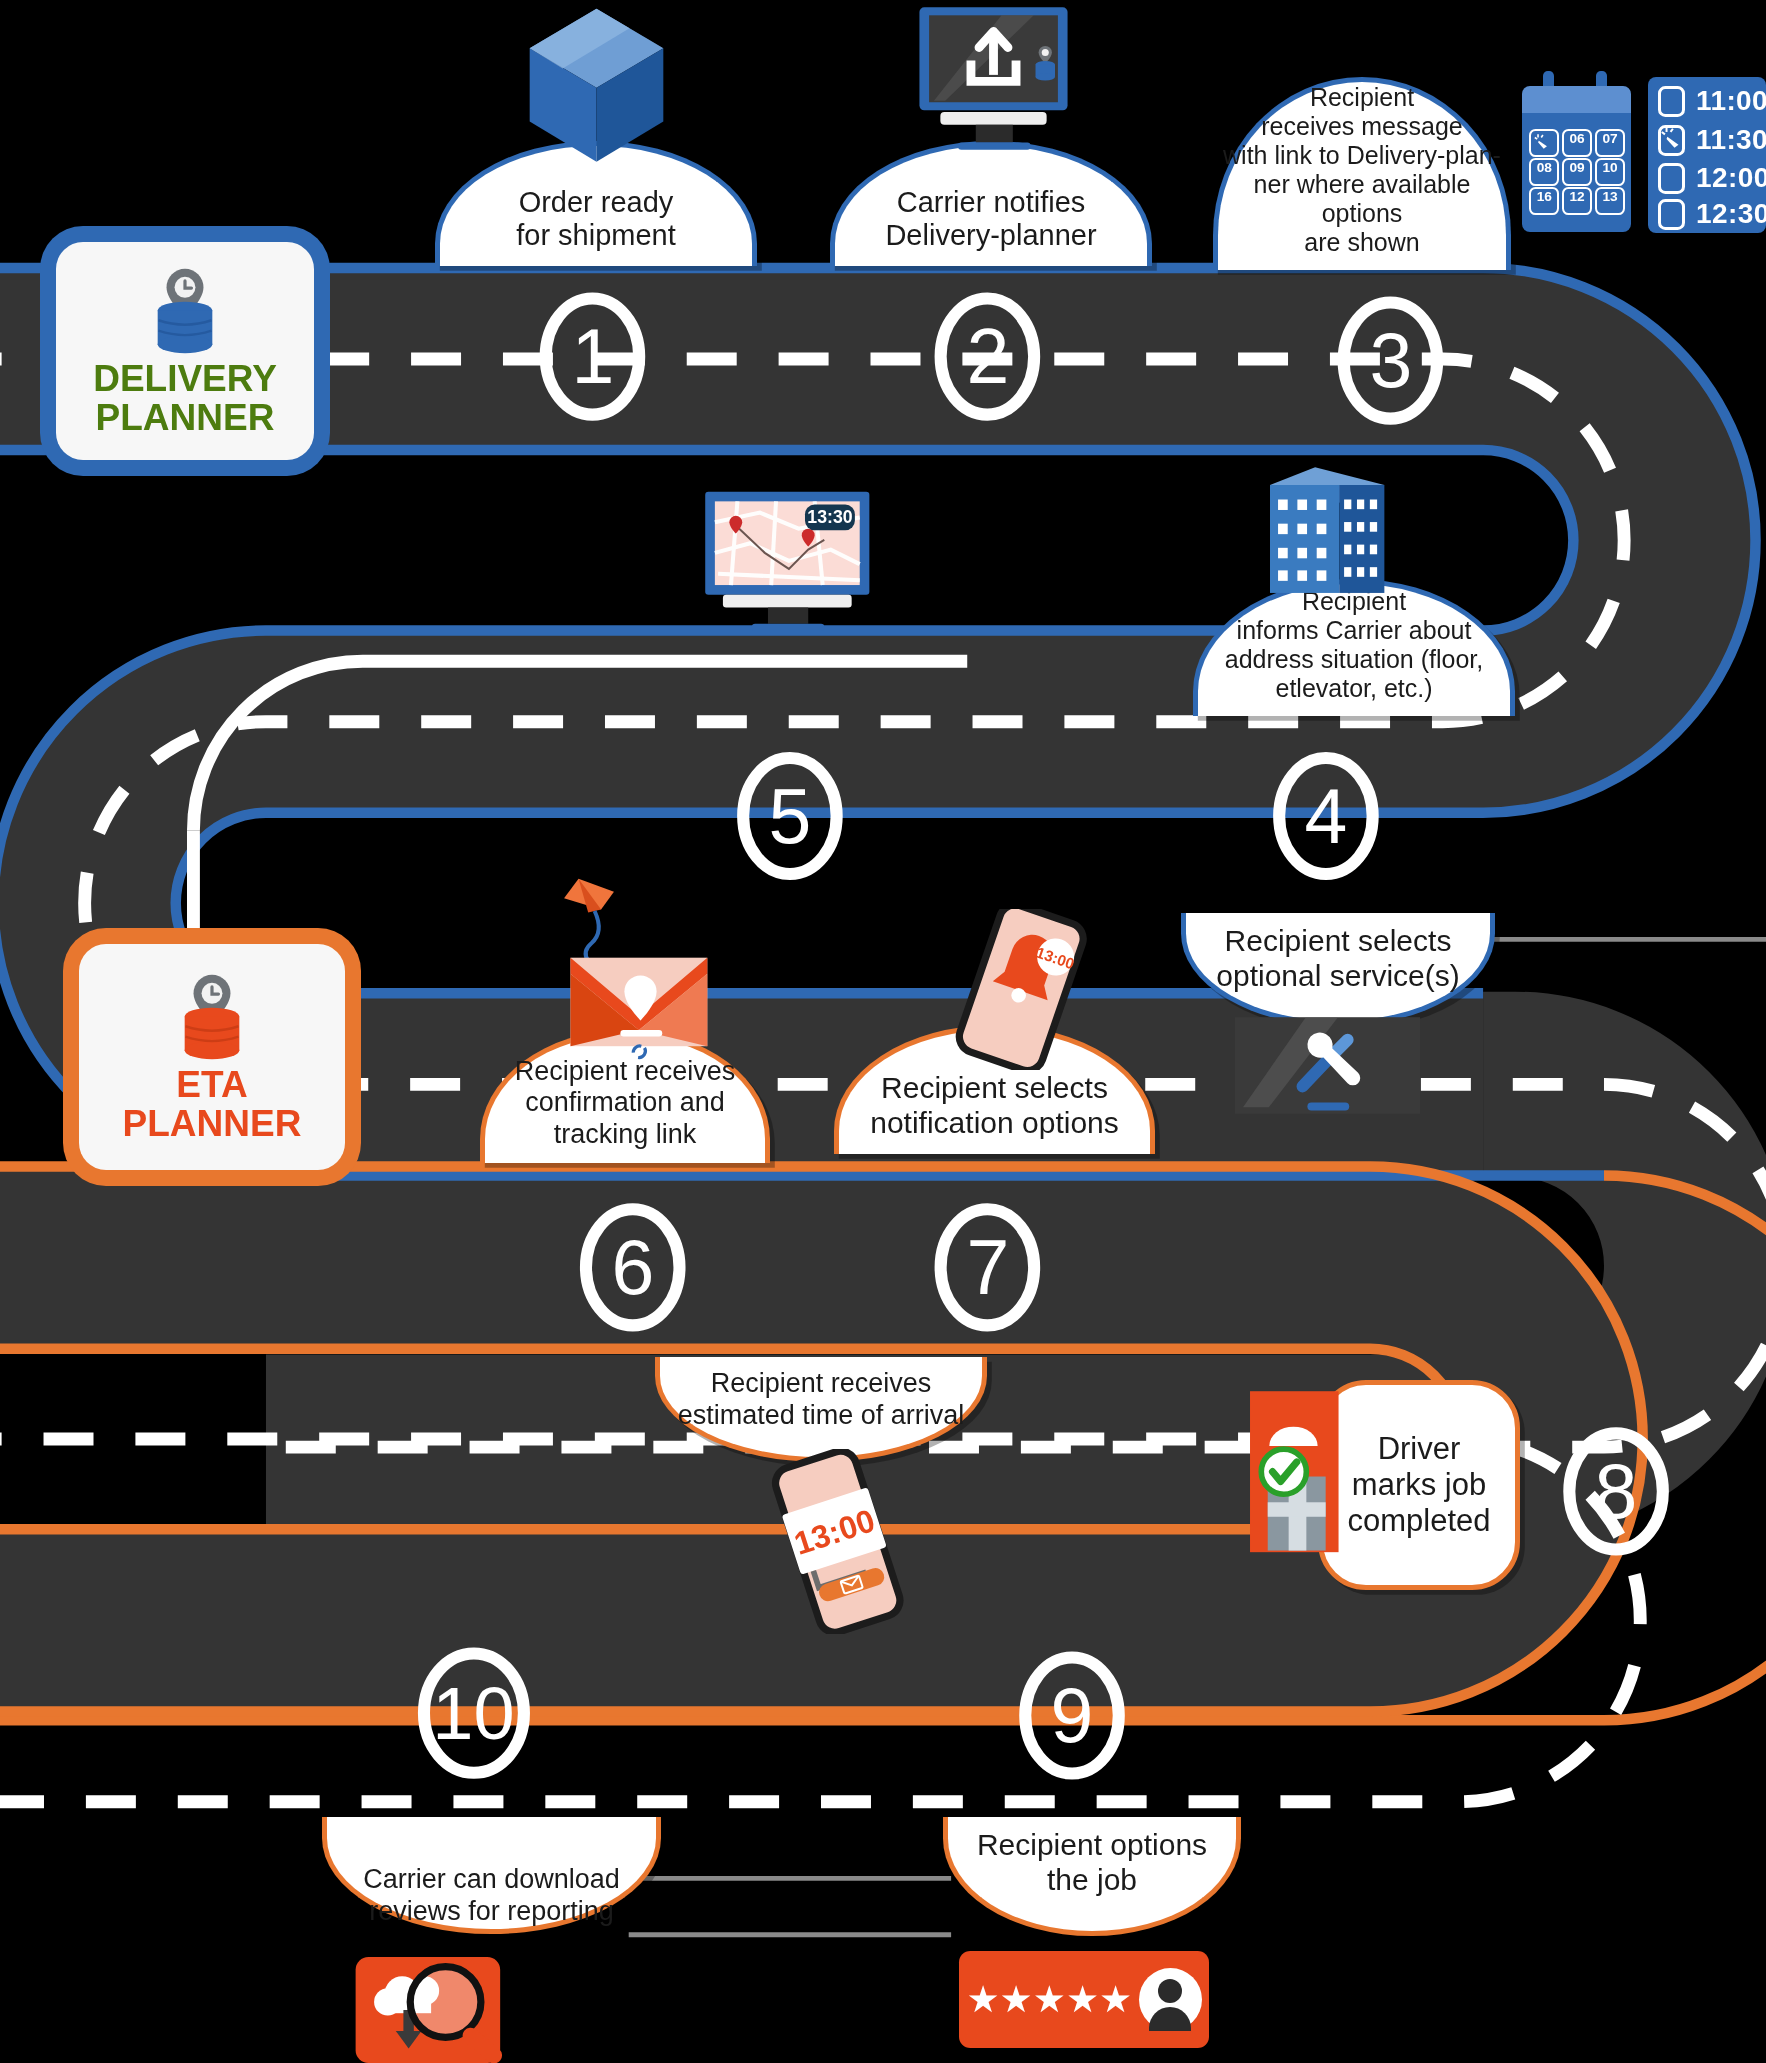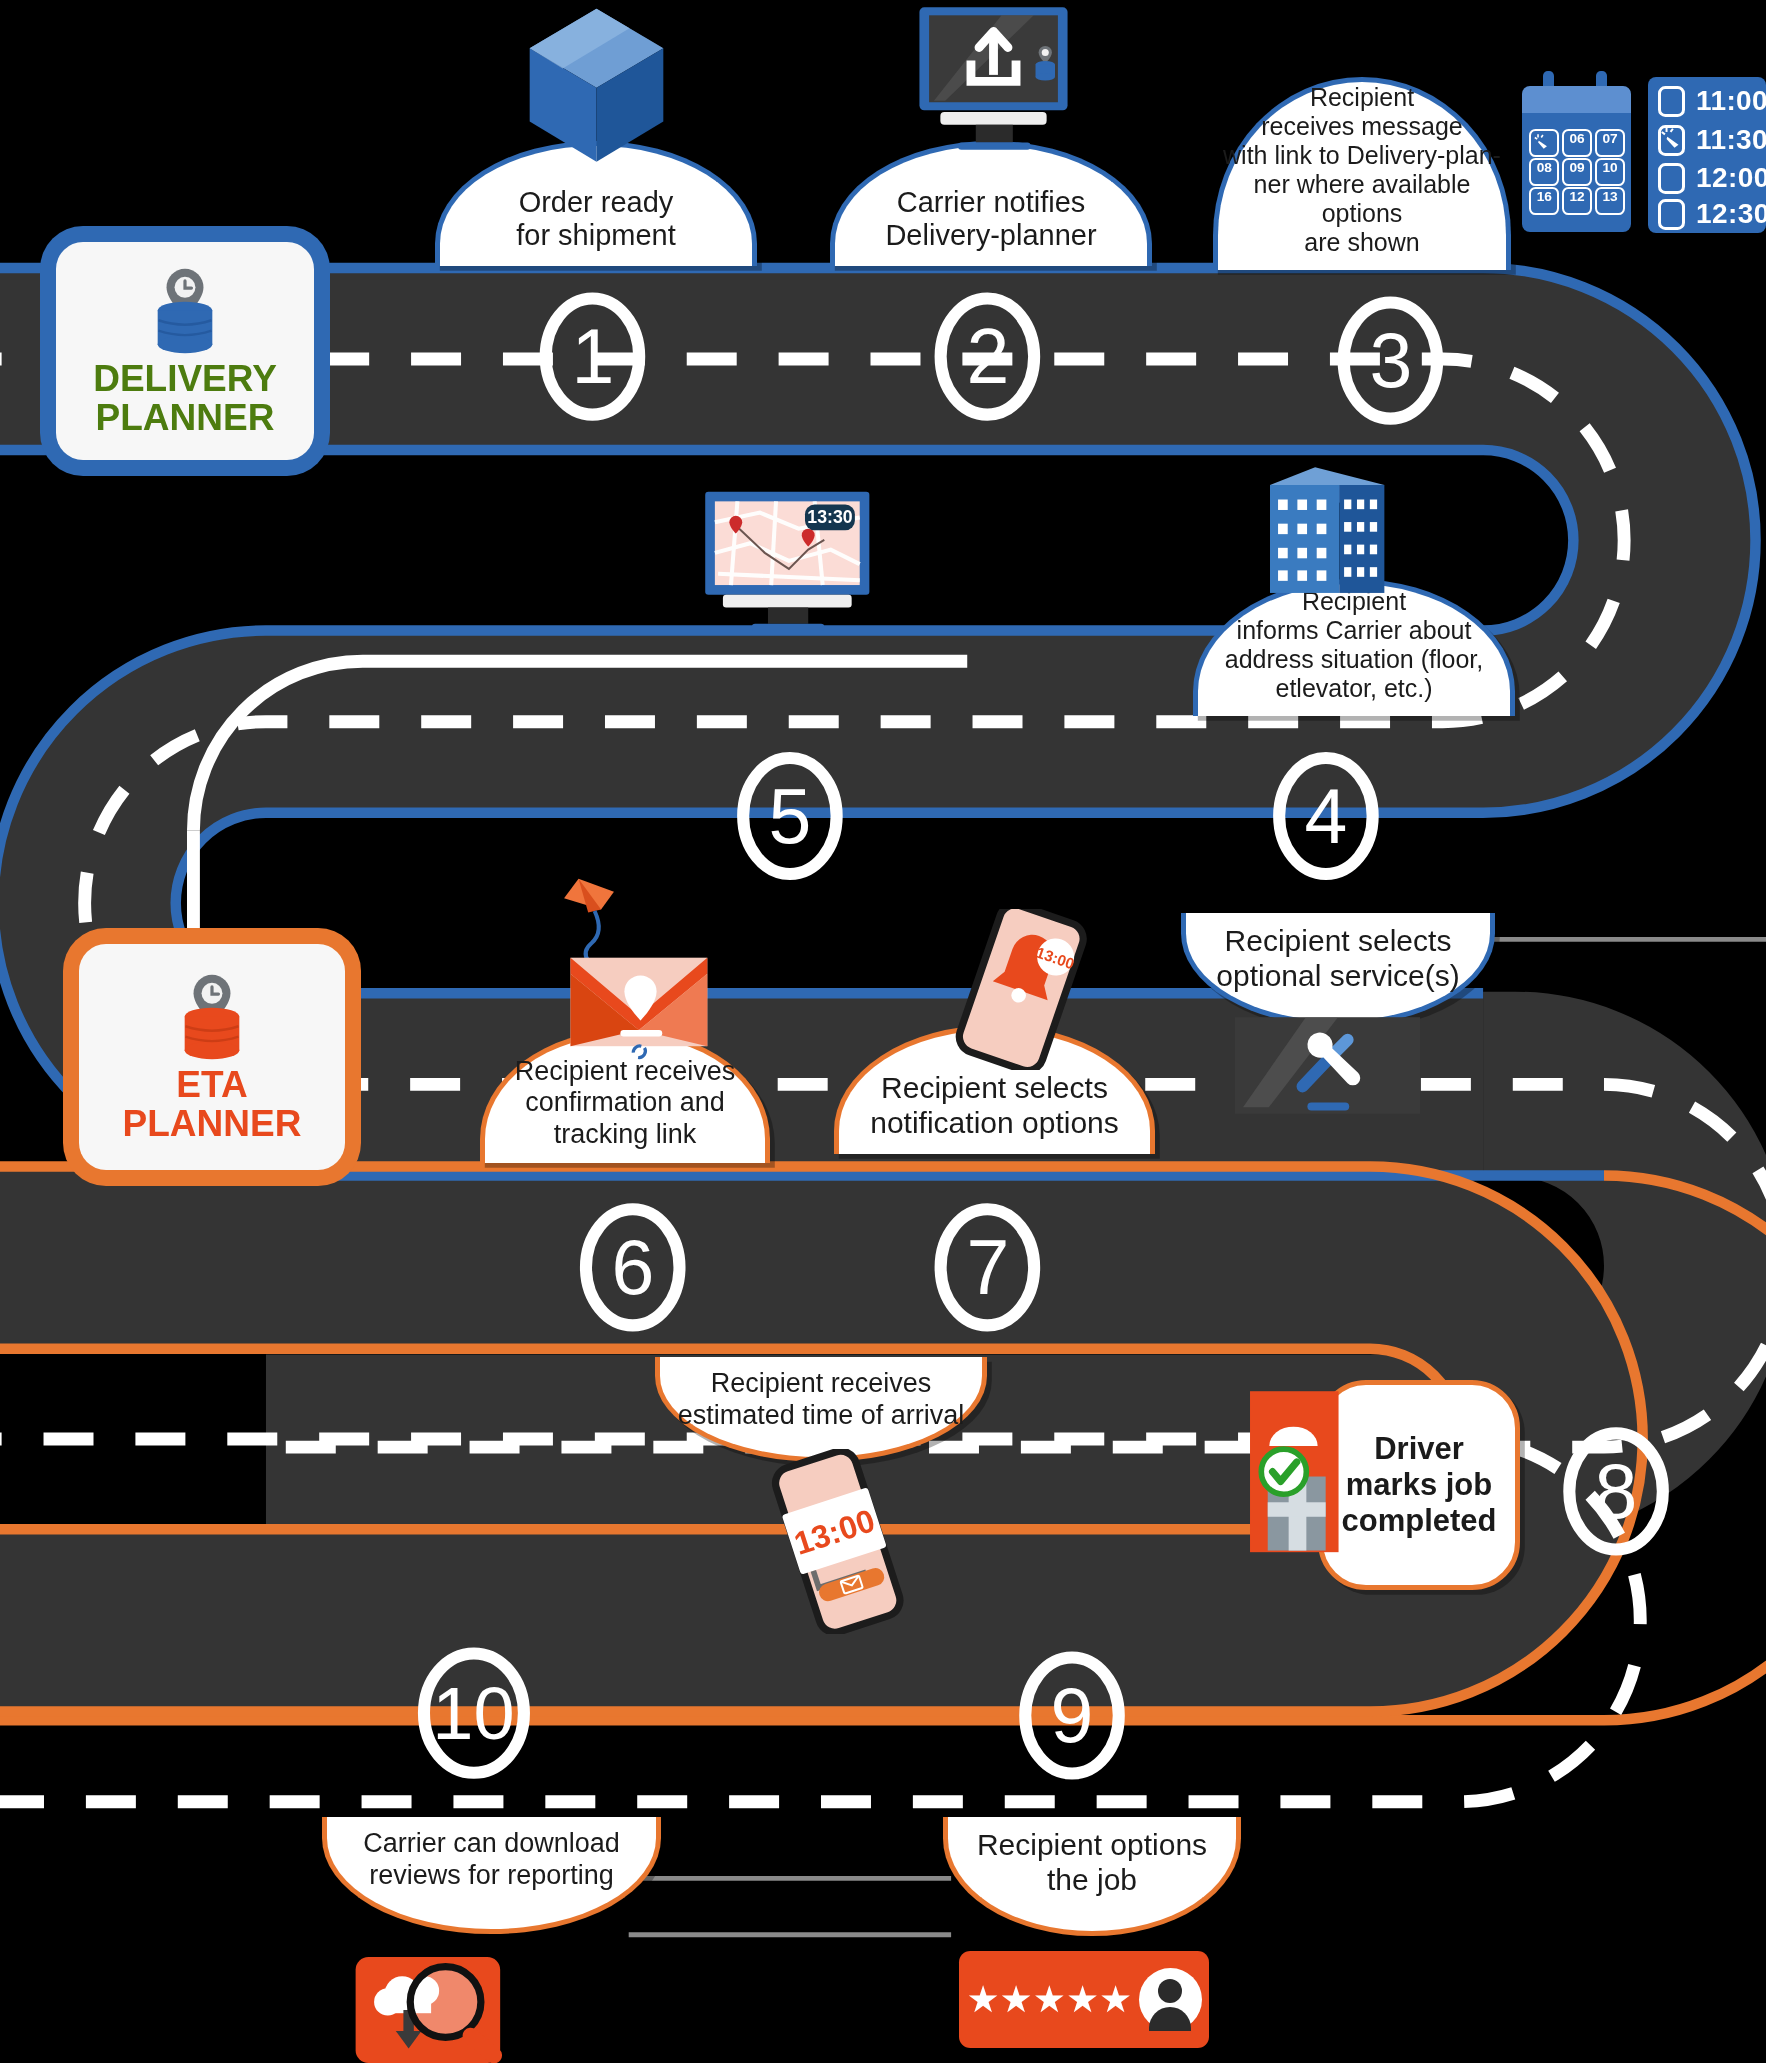--- a/index.html
+++ b/index.html
@@ -453,39 +453,39 @@
         <rect x="38" y="62" width="112" height="78" rx="4" fill="#fff"></rect>
         <text x="94" y="116" font-family="Liberation Sans, sans-serif" font-size="40" font-weight="bold" fill="#e8491d" text-anchor="middle">13:00</text>
         <path d="M54 140 v22 h62" stroke="#6d6d6d" stroke-width="7" fill="none"></path>
         <rect x="52" y="160" width="84" height="22" rx="11" fill="#e8772f"></rect>
         <rect x="82" y="163" width="24" height="16" rx="2" fill="none" stroke="#fff" stroke-width="2.5"></rect>
         <path d="M82 163 l12 9 l12 -9" stroke="#fff" stroke-width="2.5" fill="none"></path>
       </g>
     </svg>
   </div>
 
-  <div class="bubble rbox" style="--c:#e8772f;left:1318px;top:1380px;width:202px;height:210px;font-size:31px;align-items:center;padding:0;font-weight:bold;">
+  <div class="bubble rbox" style="--c:#e8772f;left:1318px;top:1380px;width:202px;height:210px;font-size:31px;align-items:center;padding:0;">
     <span style="white-space:pre-line;">Driver
 marks job
 completed</span>
   </div>
   <div class="art" style="left:1245px;top:1388px;width:105px;height:169px;">
     <svg width="105" height="169" viewBox="0 0 130 210">
       <rect x="6" y="4" width="110" height="200" fill="#e8491d"></rect>
       <path d="M30 72 a30 24 0 0 1 60 0 z" fill="#fff"></path>
       <rect x="28" y="110" width="72" height="92" fill="#8a97a0"></rect>
       <rect x="54" y="110" width="22" height="92" fill="#d6dde2"></rect>
       <rect x="28" y="142" width="72" height="18" fill="#d6dde2"></rect>
       <circle cx="48" cy="104" r="28" fill="#fff" stroke="#2aa02a" stroke-width="7"></circle>
       <path d="M34 104 l10 12 l20 -24" stroke="#2aa02a" stroke-width="9" fill="none" stroke-linecap="round" stroke-linejoin="round"></path>
     </svg>
   </div>
 
   <div class="bubble down" style="--c:#e8772f;left:322px;top:1817px;width:339px;height:117px;font-size:27px;">
-    <span style="white-space:pre-line;">Carrier can download
+    <span style="white-space:pre-line;margin-top:36px;">Carrier can download
 reviews for reporting</span>
   </div>
   <div class="art" style="left:355px;top:1957px;width:202px;height:106px;">
     <svg width="202" height="106" viewBox="0 0 250 132">
       <rect x="0" y="0" width="180" height="132" rx="16" fill="#e8491d"></rect>
       <g fill="#fff">
         <circle cx="58" cy="46" r="22"></circle>
           <circle cx="86" cy="42" r="18"></circle>
           <circle cx="40" cy="56" r="17"></circle>
         <rect x="40" y="46" width="54" height="24"></rect>

